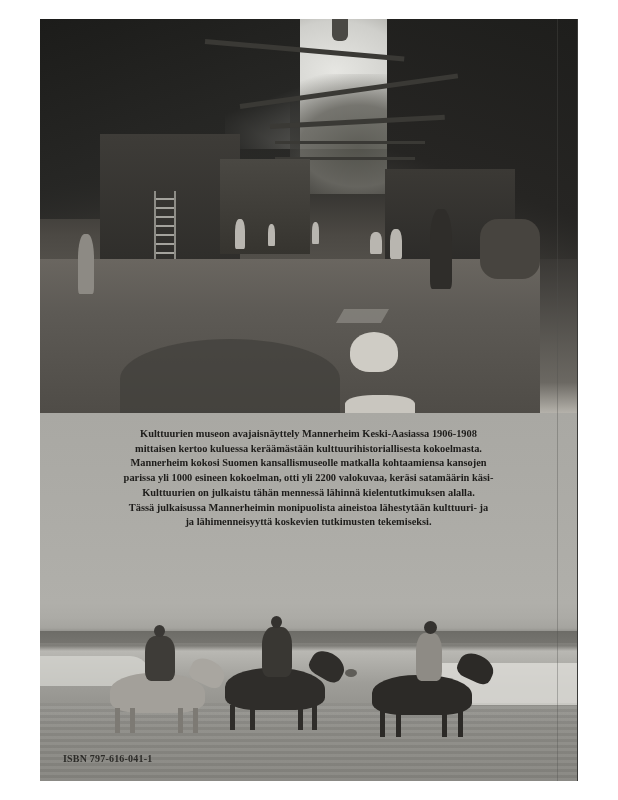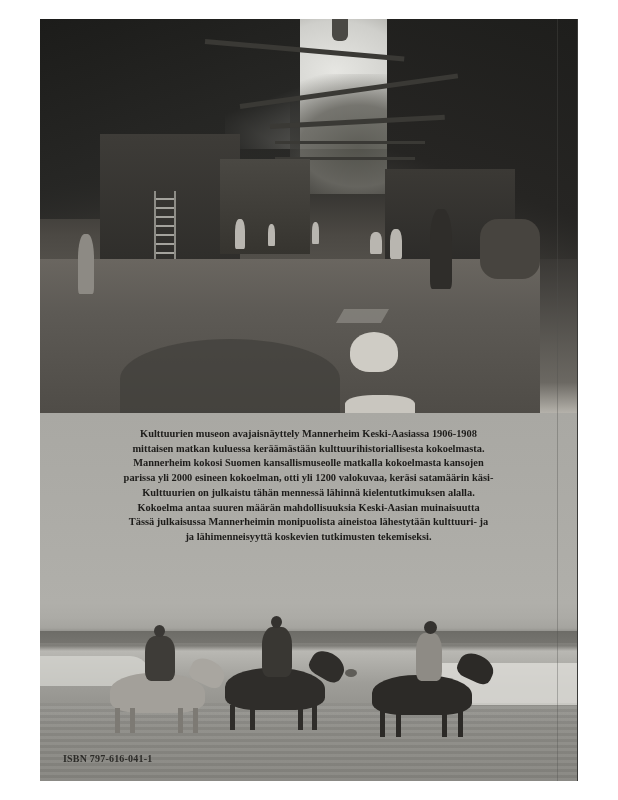--- a/index.html
+++ b/index.html
@@ -92,25 +92,24 @@
     <div class="figure light" style="left:350px;top:210px;width:12px;height:30px;"></div>
     <div class="figure" style="left:440px;top:200px;width:60px;height:60px;background:#47443f;border-radius:30%;"></div>
     <div class="turban"></div>
     <div class="turban-body"></div>
     <div class="rider-right"></div>
   </div>
 
   <div class="text-band">
     <div class="blurb">
       <p>Kulttuurien museon avajaisnäyttely Mannerheim Keski-Aasiassa 1906-1908</p>
-      <p>mittaisen matkan kuluessa keräämästään kulttuurihistoriallisesta kokoelmasta.</p>
-      <p>Mannerheim kokosi Suomen kansallismuseolle matkalla kokoelmasta kansojen</p>
-      <p>parissa yli 2000 esineen kokoelman, otti yli 1200 valokuvaa, keräsi satamäärin käsi-</p>
+      <p>mittaisen kertoo kuluessa keräämästään kulttuurihistoriallisesta kokoelmasta.</p>
+      <p>Mannerheim kokosi Suomen kansallismuseolle matkalla kohtaamiensa kansojen</p>
+      <p>parissa yli 1000 esineen kokoelman, otti yli 2200 valokuvaa, keräsi satamäärin käsi-</p>
       <p>Kulttuurien on julkaistu tähän mennessä lähinnä kielentutkimuksen alalla.</p>
-      <p>Kokoelma antaa suuren määrän mahdollisuuksia Keski-Aasian muinaisuutta</p>
       <p>Tässä julkaisussa Mannerheimin monipuolista aineistoa lähestytään kulttuuri- ja</p>
       <p>ja lähimenneisyyttä koskevien tutkimusten tekemiseksi.</p>
     </div>
   </div>
 
   <div class="photo-bottom">
     <div class="treeline"></div>
     <div class="ice-left"></div>
     <div class="ice-right"></div>
     <div class="ripples"></div>

